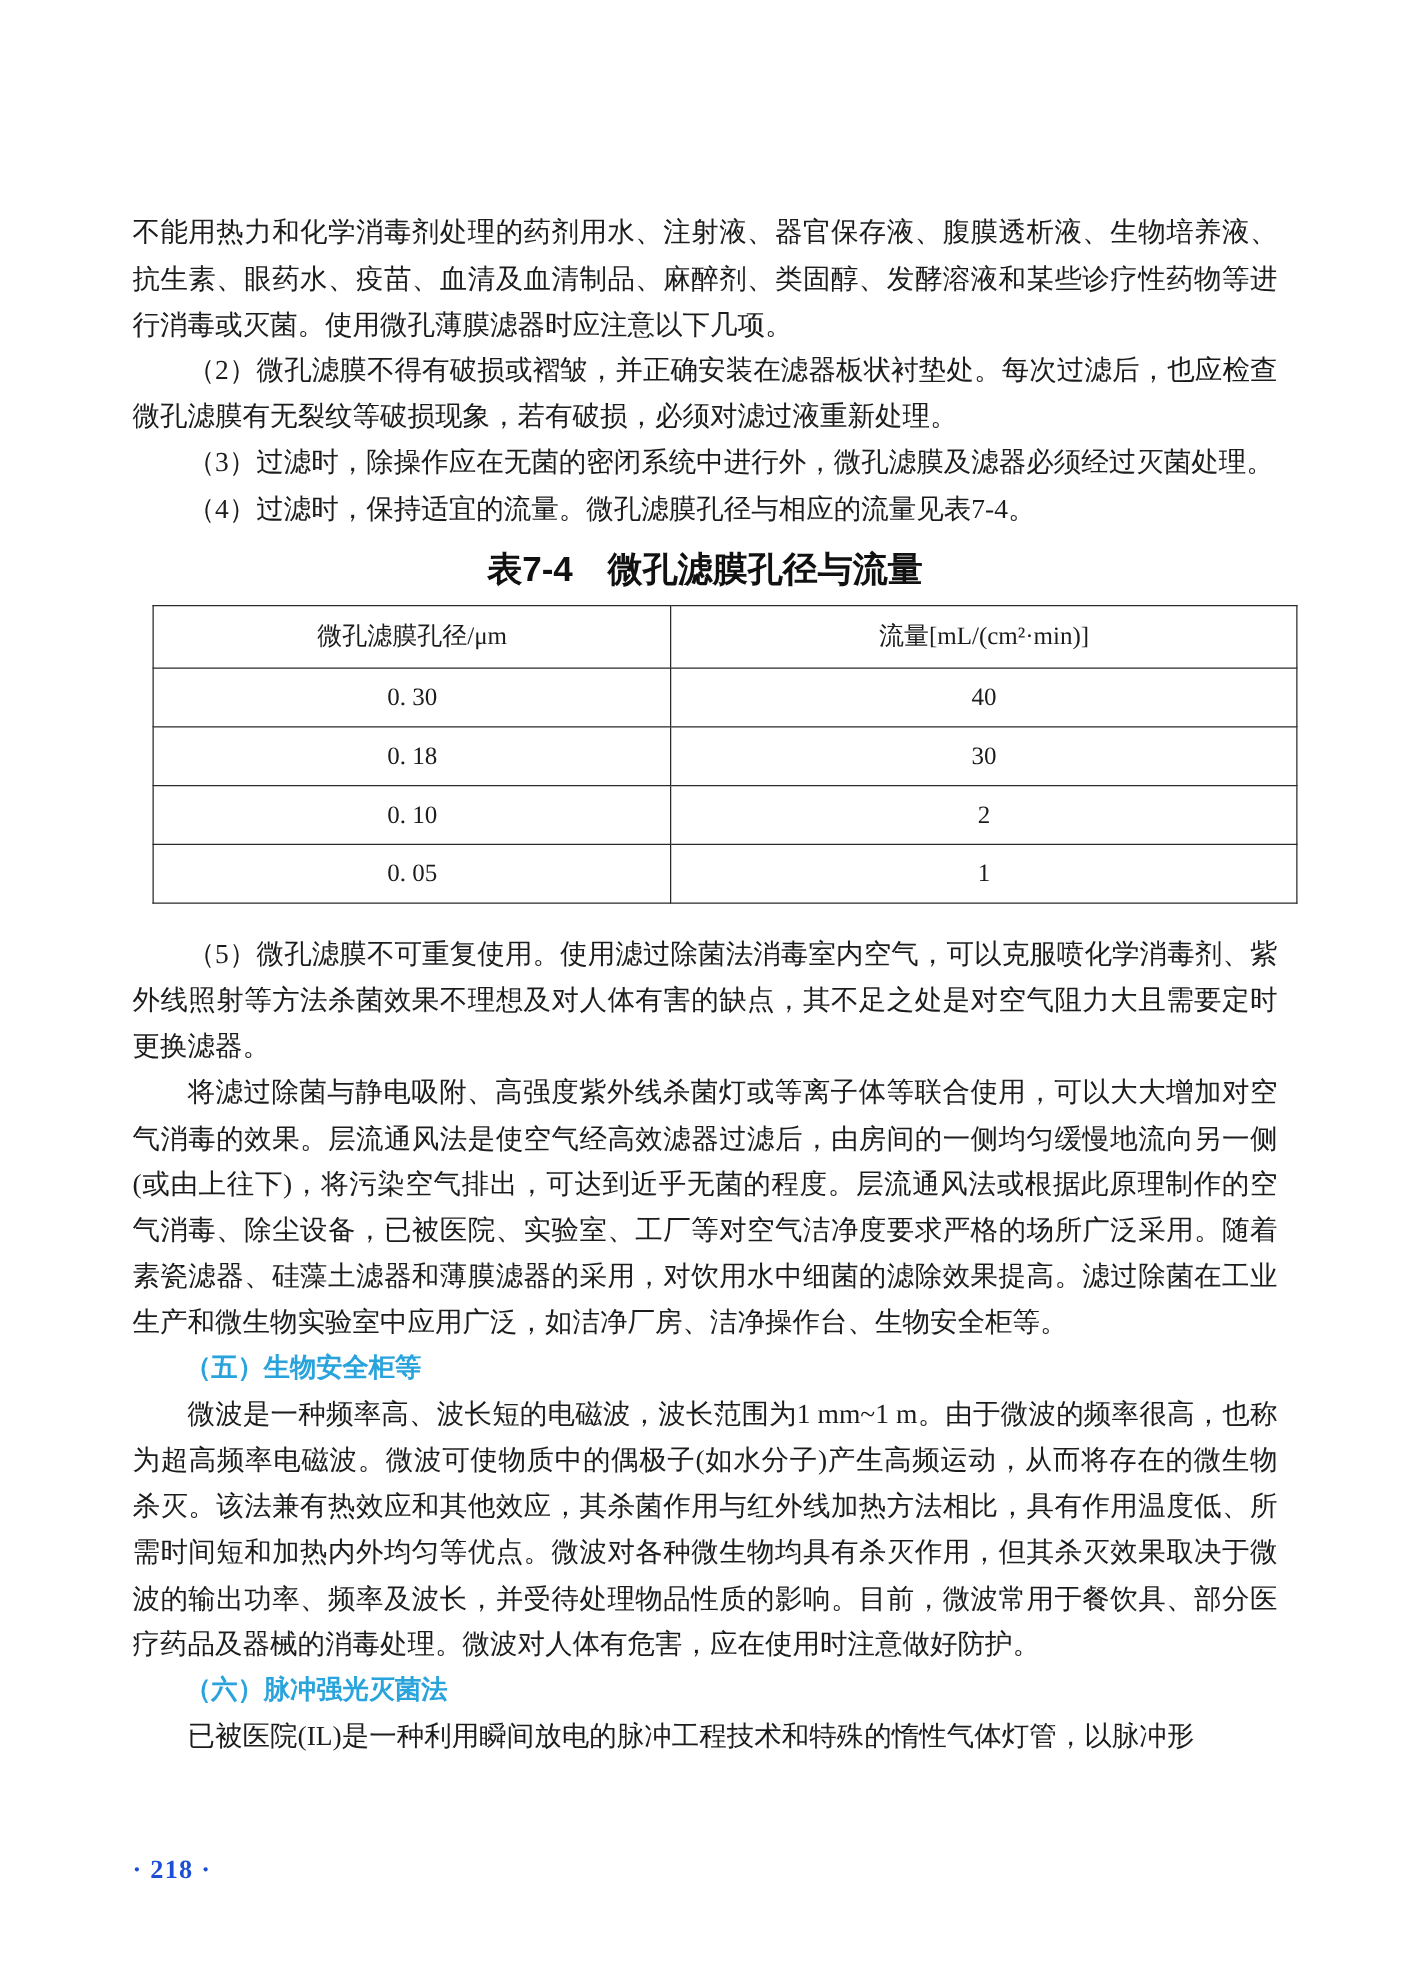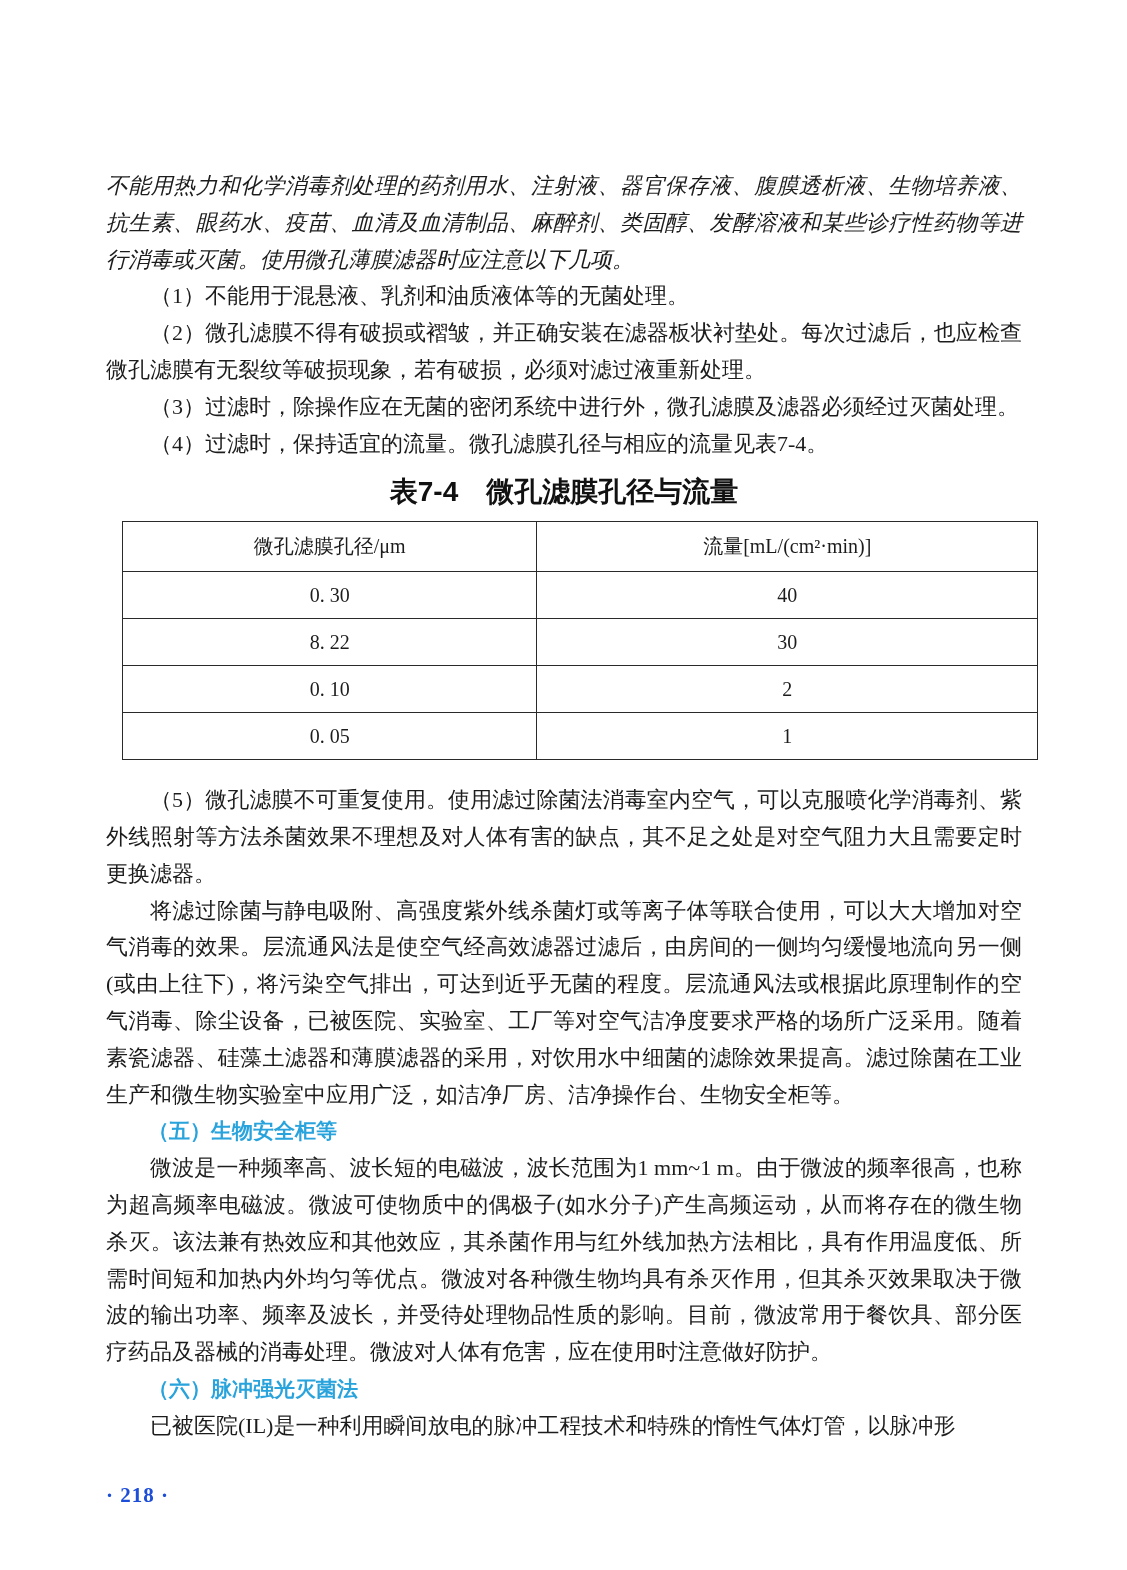--- a/index.html
+++ b/index.html
@@ -17,21 +17,21 @@
   }
   .content {
     position: absolute;
     left: 106px; top: 168px;
     width: 916px;
     font-size: 22px;
     line-height: 36.8px;
     text-align: justify;
   }
   p.para { text-indent: 2em; }
-  p.noindent { text-indent: 0; font-style: italic; }
+  p.noindent { text-indent: 0; }
   .table-caption {
     font-family: "Liberation Sans", "DejaVu Sans", sans-serif;
     font-weight: bold;
     text-align: center;
     text-indent: 0;
     font-size: 28px;
     margin: 12px 0 10px 0;
     color: #111;
   }
   table.data {
@@ -67,21 +67,20 @@
     letter-spacing: 1px;
   }
 </style>
 </head>
 <body>
 
 <div class="page">
   <main class="content">
 
     <p class="para noindent">不能用热力和化学消毒剂处理的药剂用水、注射液、器官保存液、腹膜透析液、生物培养液、抗生素、眼药水、疫苗、血清及血清制品、麻醉剂、类固醇、发酵溶液和某些诊疗性药物等进行消毒或灭菌。使用微孔薄膜滤器时应注意以下几项。</p>
-    <p class="para">（1）不能用于混悬液、乳剂和油质液体等的无菌处理。</p>
     <p class="para">（2）微孔滤膜不得有破损或褶皱，并正确安装在滤器板状衬垫处。每次过滤后，也应检查微孔滤膜有无裂纹等破损现象，若有破损，必须对滤过液重新处理。</p>
     <p class="para">（3）过滤时，除操作应在无菌的密闭系统中进行外，微孔滤膜及滤器必须经过灭菌处理。</p>
     <p class="para">（4）过滤时，保持适宜的流量。微孔滤膜孔径与相应的流量见表7-4。</p>
 
     <div class="table-caption">表7-4　微孔滤膜孔径与流量</div>
 
     <table class="data">
       <colgroup>
         <col style="width:45.3%">
         <col>
@@ -91,21 +90,21 @@
           <th>微孔滤膜孔径/μm</th>
           <th>流量[mL/(cm²·min)]</th>
         </tr>
       </thead>
       <tbody>
         <tr>
           <td>0. 30</td>
           <td>40</td>
         </tr>
         <tr>
-          <td>8. 22</td>
+          <td>0. 18</td>
           <td>30</td>
         </tr>
         <tr>
           <td>0. 10</td>
           <td>2</td>
         </tr>
         <tr>
           <td>0. 05</td>
           <td>1</td>
         </tr>

